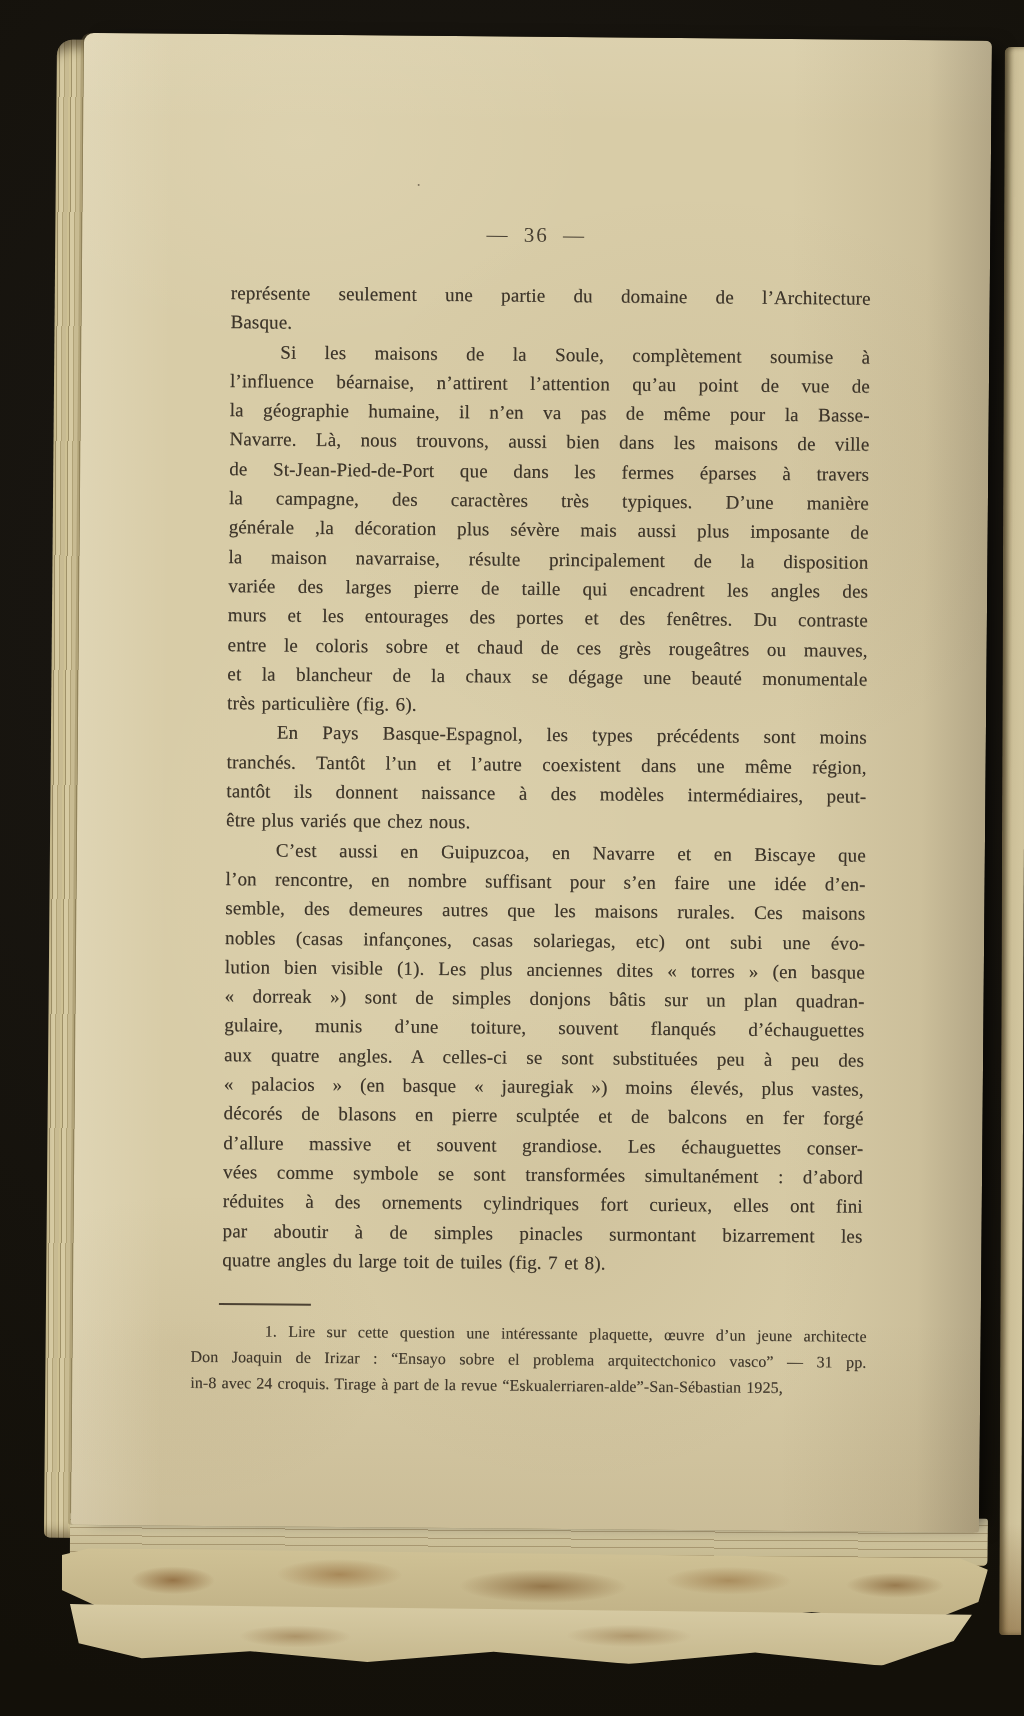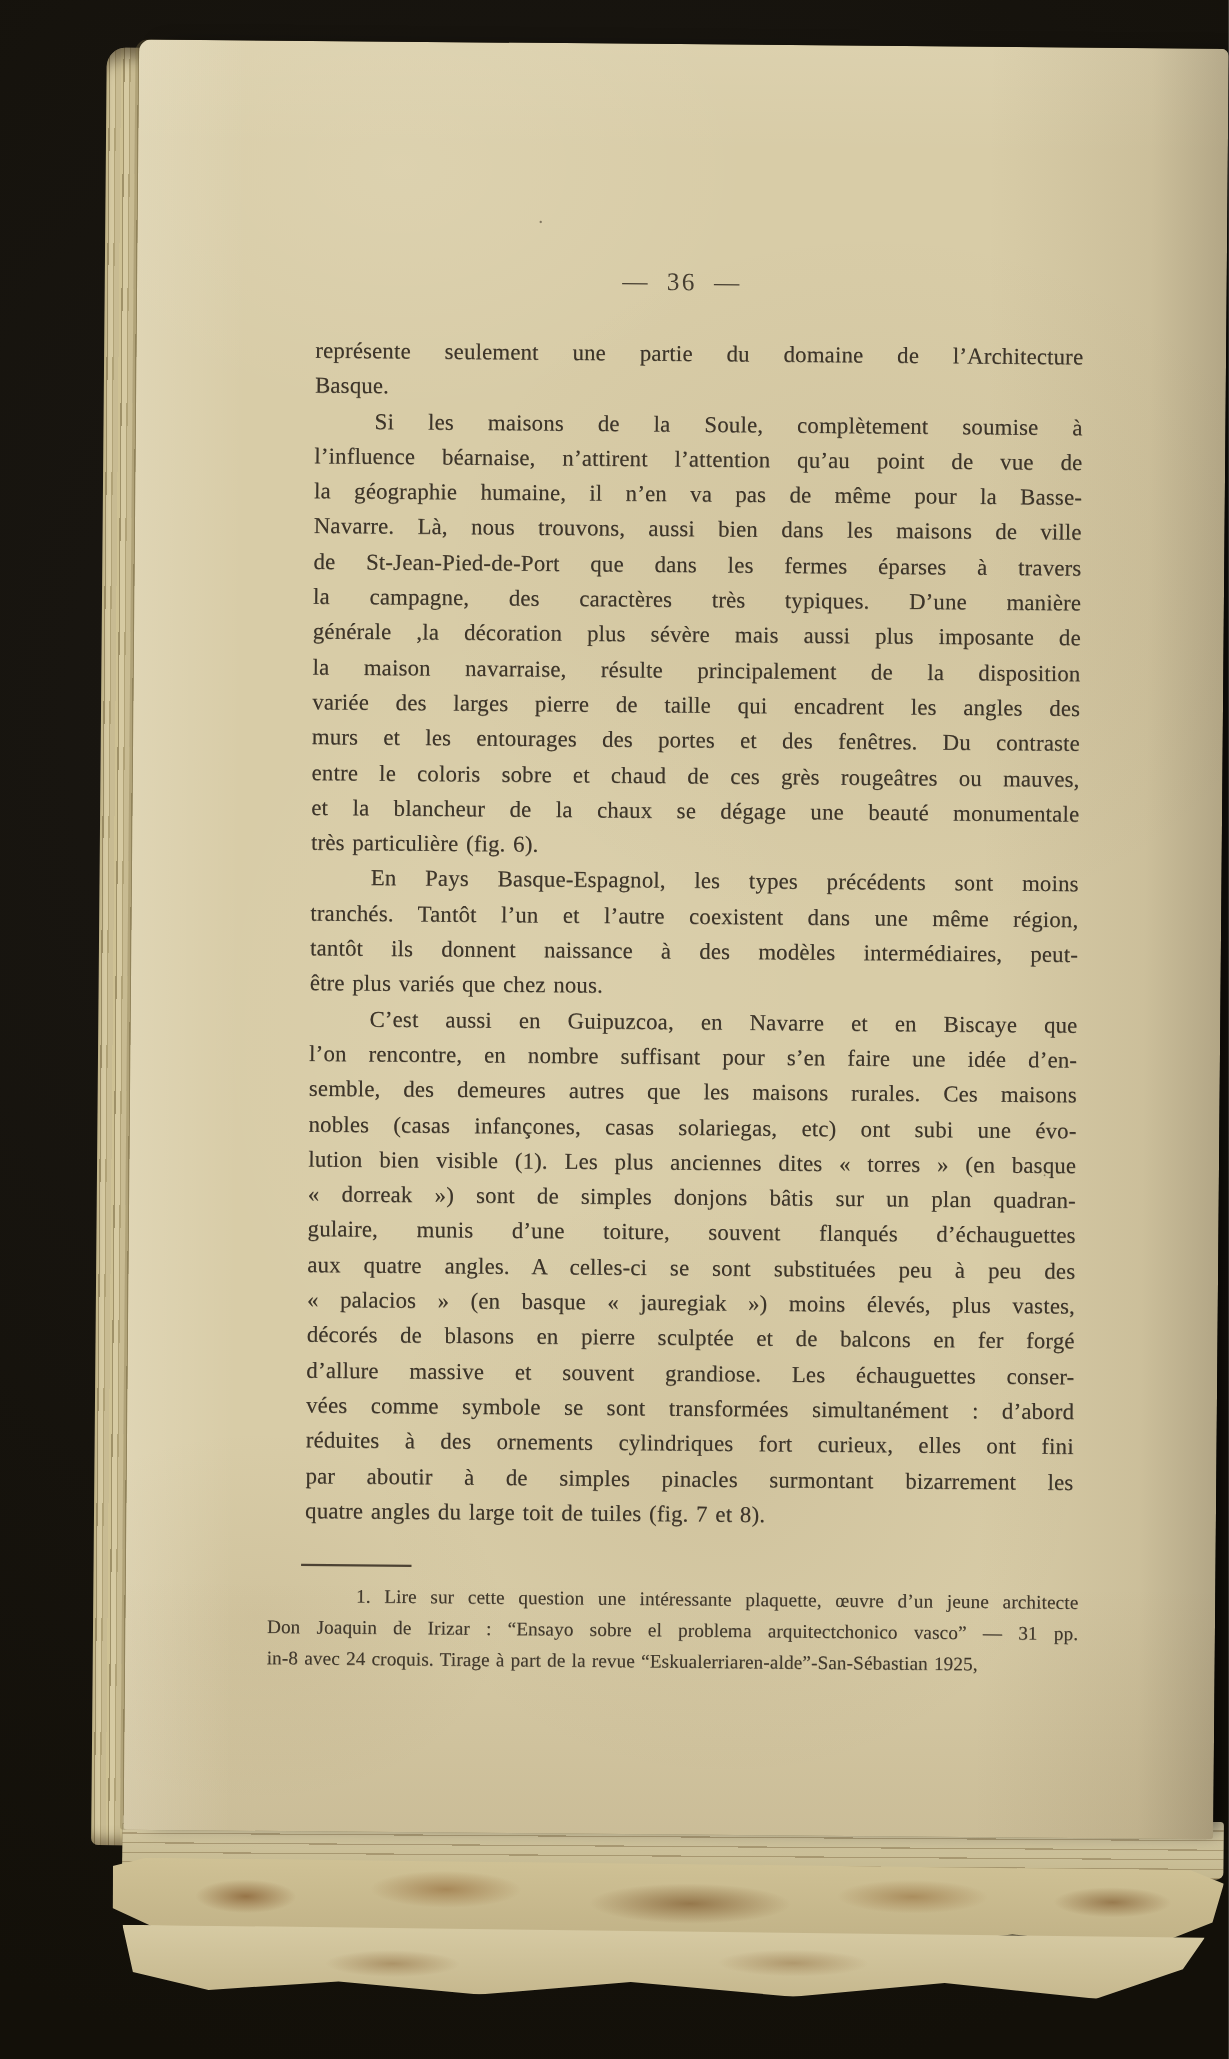--- a/index.html
+++ b/index.html
@@ -1,21 +1,21 @@
 <!DOCTYPE html>
 <html style="--paper: #d8cca7; --ink: #3d352a; --background: #131009; --stain-brown: #8a6336;"><head>
 <meta charset="utf-8">
 <style>
   html,body{margin:0;padding:0;}
   body{
     width:1024px;height:1716px;position:relative;overflow:hidden;
     background:radial-gradient(140% 90% at 45% 35%, #1b1814 0%, #131009 75%);
     font-family:"Liberation Serif","DejaVu Serif",serif;
   }
-  .scene{position:absolute;inset:0;margin-left:32px;}
+  .scene{position:absolute;inset:0;}
 
   
   .left-edges{
     position:absolute;left:57px;top:40px;width:46px;height:1498px;
     transform:rotate(0.5deg);transform-origin:right top;
     background:repeating-linear-gradient(90deg,
       #cec194 0 2px,#9f9168 2px 3px,#d6caa2 3px 7px,
       #b0a277 7px 8px,#c8bb92 8px 12px);
     border-radius:16px 0 0 6px;
     box-shadow:inset 0 16px 12px -8px rgba(40,30,15,.55),

